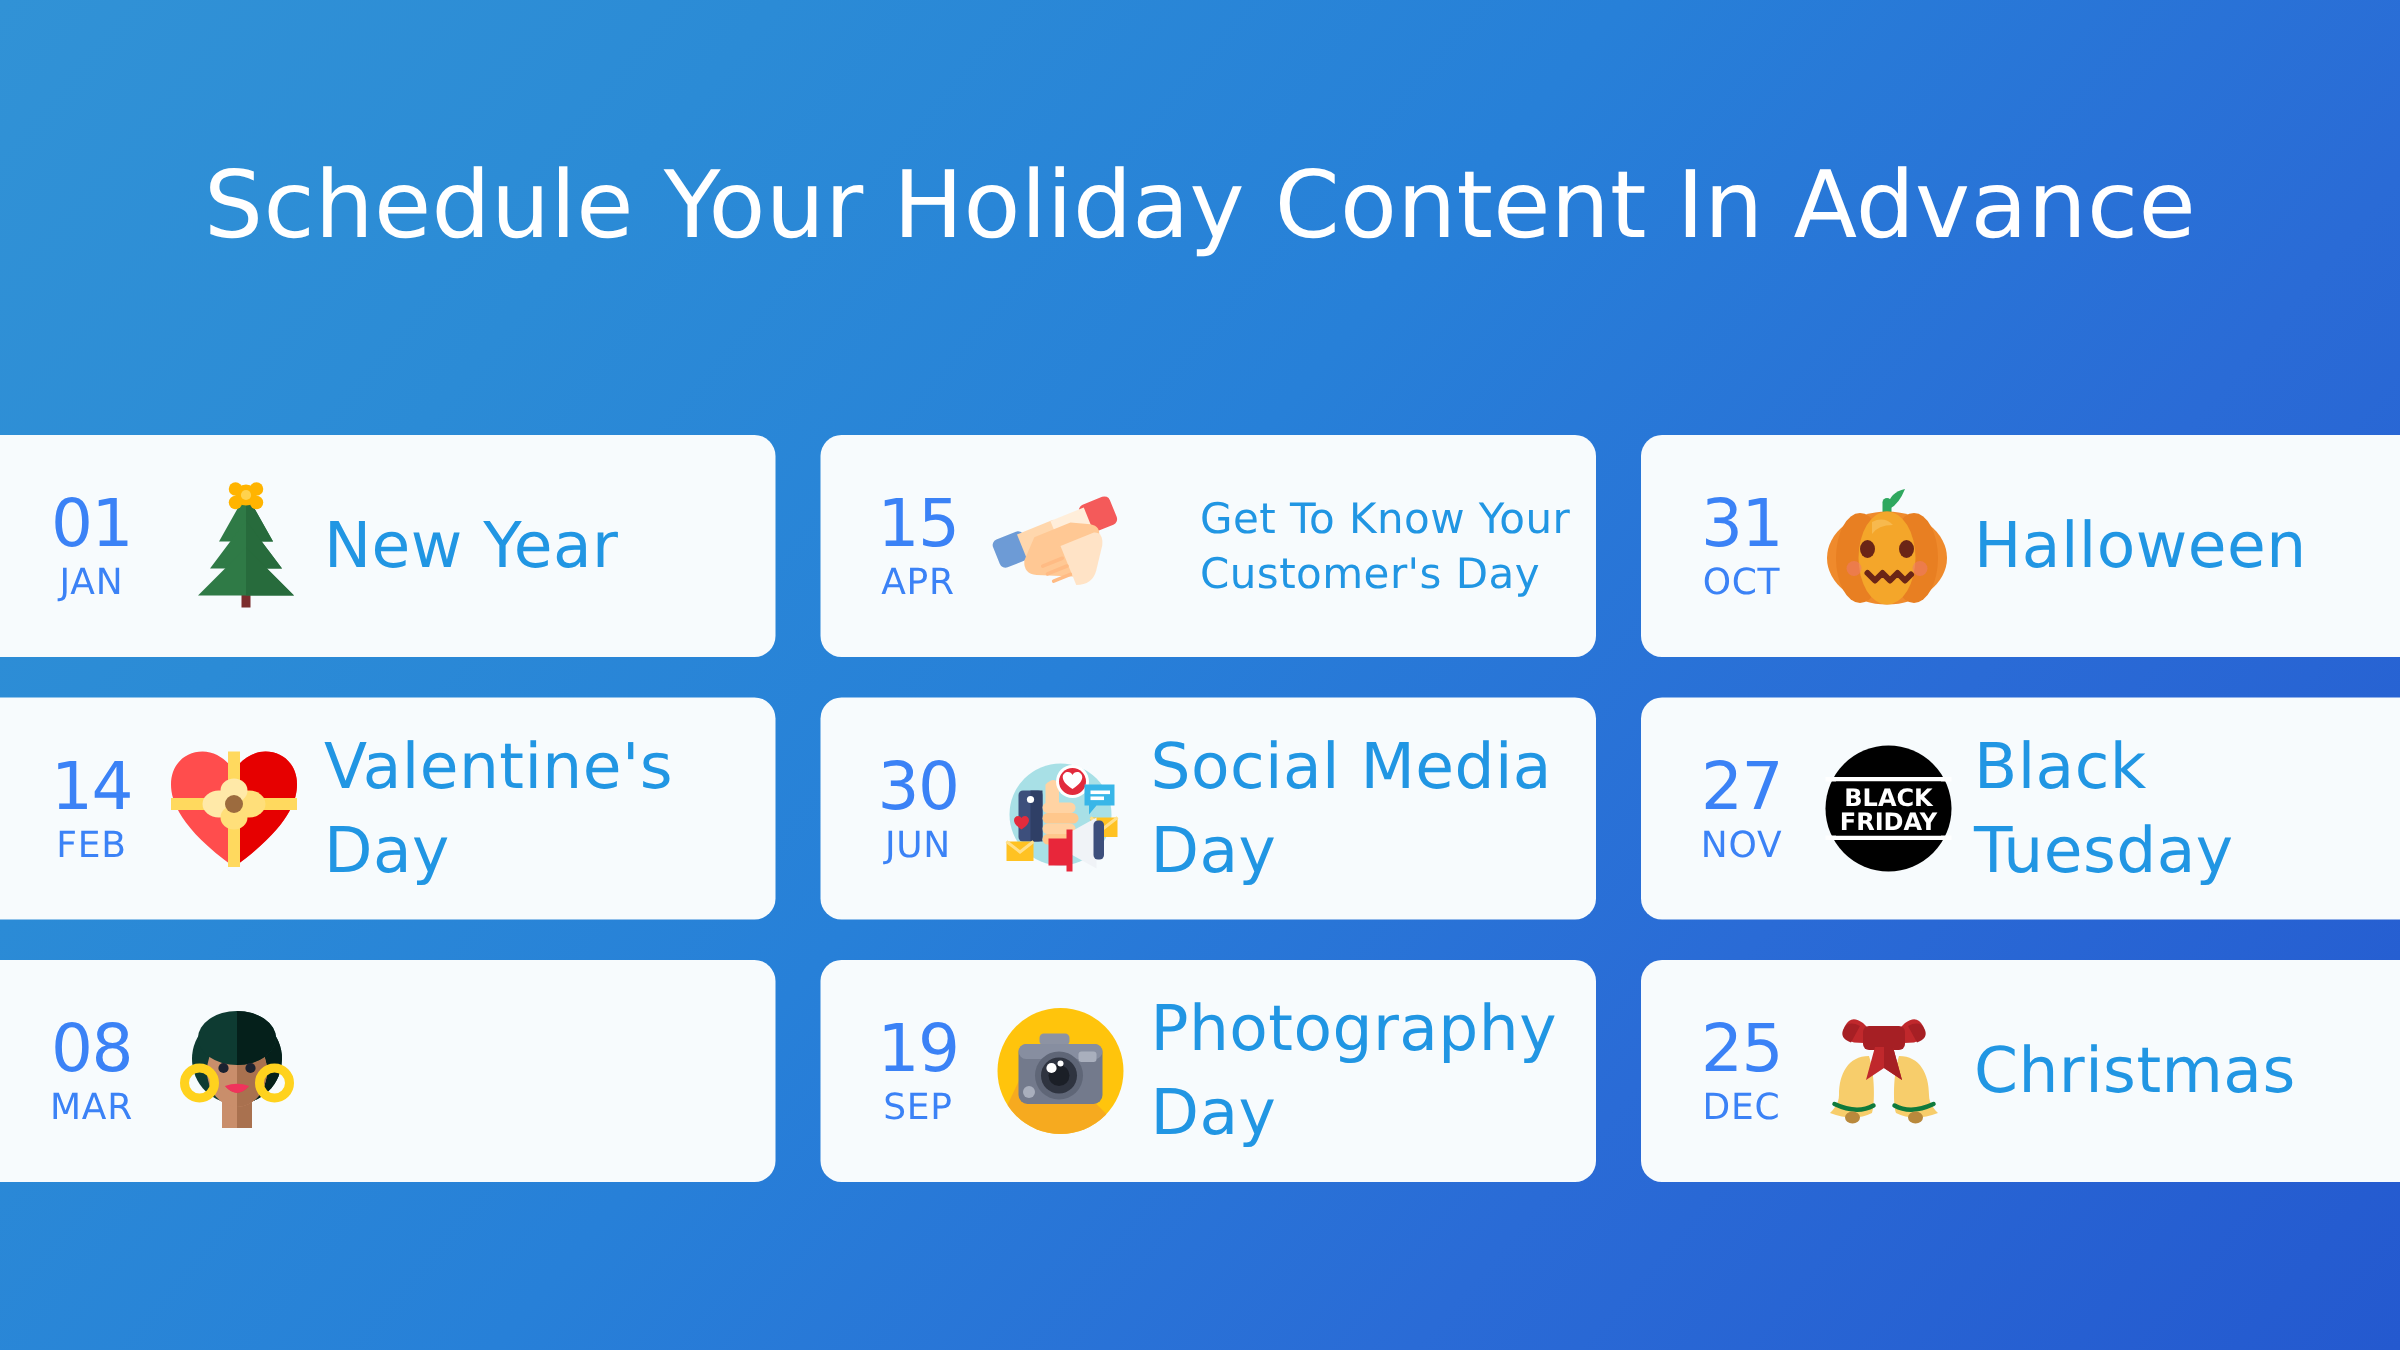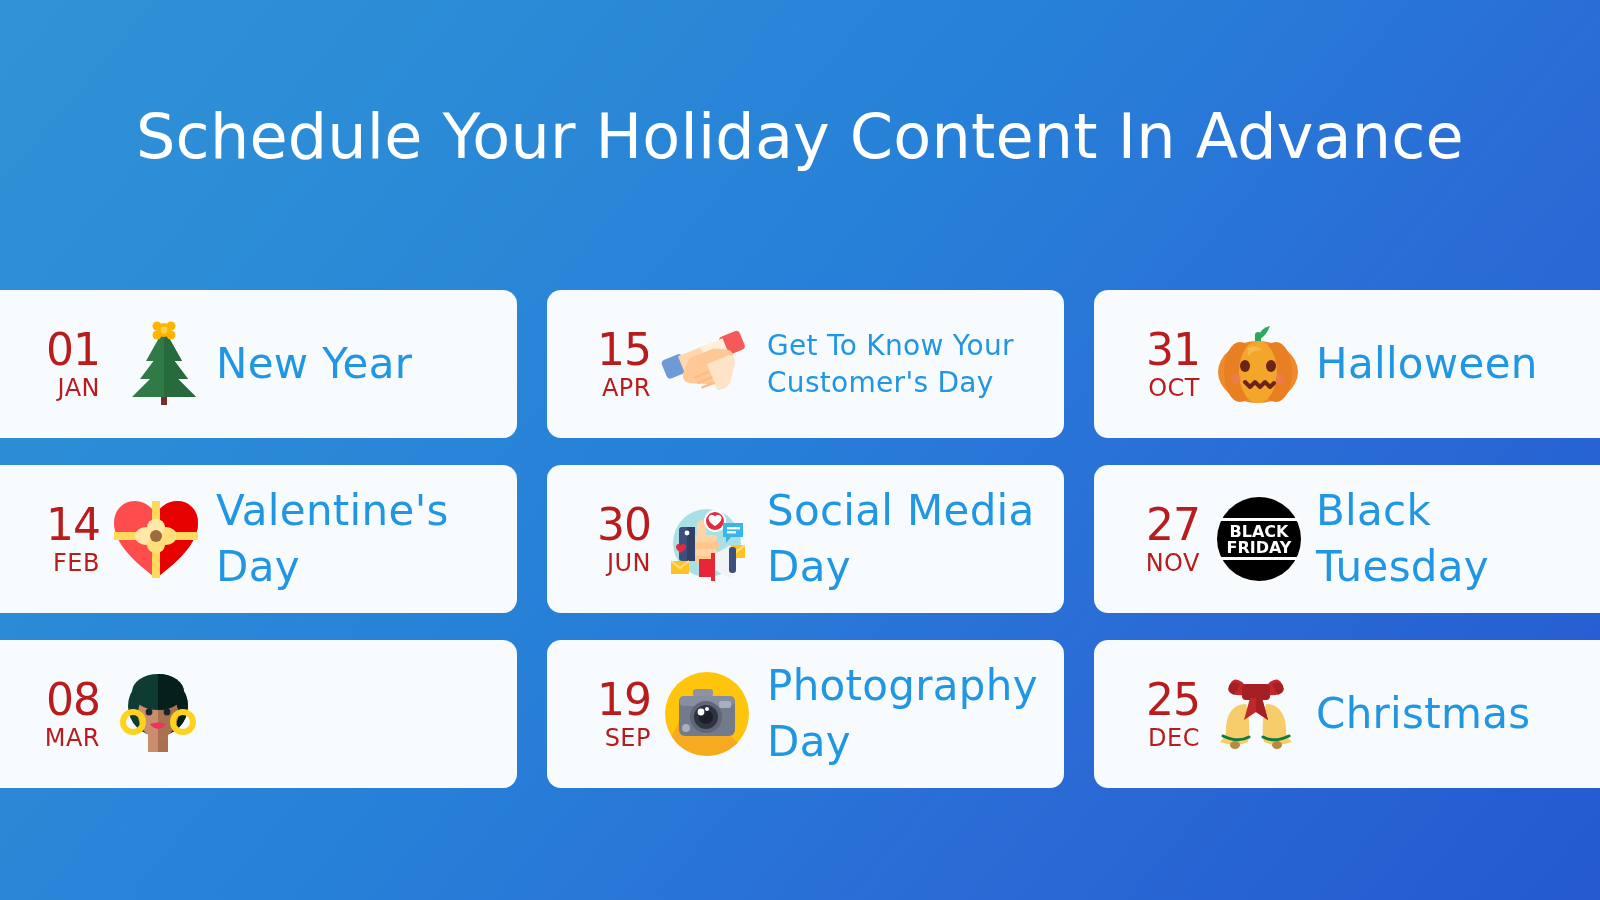--- a/index.html
+++ b/index.html
@@ -33,23 +33,23 @@
     box-sizing:border-box;
   }
   
   .col1{border-radius:0 14px 14px 0;padding-left:22px;}
   .col2{border-radius:14px;padding-left:26px;}
   .col3{border-radius:14px 0 0 14px;padding-left:28px;}
 
   
   .date{
     width:78px;flex:0 0 78px;
-    color:#b91c1c;
+    color:#3b82f6;
     font-family:"DejaVu Sans","Liberation Sans",sans-serif;
-    text-align:right;
+    text-align:center;
     line-height:1;
     margin-right:6px;
   }
   .date .dd{
     display:block;font-size:44px;font-weight:400;letter-spacing:-1px;
   }
   .date .mm{
     display:block;font-size:24px;font-weight:400;letter-spacing:.5px;margin-top:4px;
   }
 
@@ -62,21 +62,21 @@
   .iconwrap svg{display:block;}
 
   
   .label{
     color:#2196e3;
     font-family:"DejaVu Sans","Liberation Sans",sans-serif;
     font-size:42px;line-height:1.33;font-weight:400;
     letter-spacing:.3px;
     padding-right:10px;
   }
-  .label.small{font-size:28px;}
+  .label.small{font-size:28px;margin-left:33px;}
 </style>
 </head>
 <body>
 
 <div id="stage">
 
   <div class="title">Schedule Your Holiday Content In Advance</div>
 
   <div class="grid">
 

